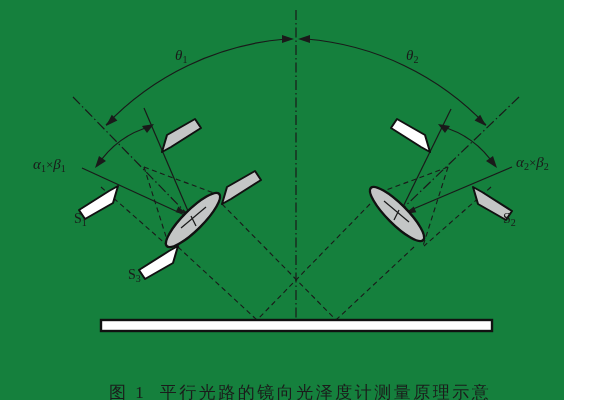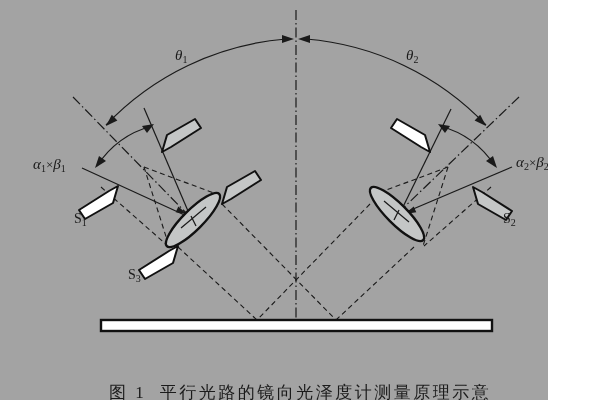--- a/index.html
+++ b/index.html
@@ -1,17 +1,17 @@
 <!DOCTYPE html>
 <html><head>
 <meta charset="utf-8">
 <style>
   html,body{margin:0;padding:0;background:#ffffff;}
-  .figure{position:relative;width:548px;height:400px;background:#a3a3a3;overflow:hidden;
-          font-family:"Liberation Serif", serif;}
+  .figure{position:relative;width:548px;height:400px;background:#15803d;overflow:hidden;
+          font-family:"Liberation Serif", serif;padding-left:16px;}
   .figure svg{position:absolute;left:0;top:0;}
   .caption{position:absolute;left:0;top:361px;width:600px;text-align:center;
            font-size:17px;letter-spacing:2.5px;color:#1b1b1b;
            font-family:"Liberation Serif", serif;white-space:pre;margin-top:20px;}
   
   .ln{stroke:#1a1a1a;stroke-width:1.2;fill:none;}
   .dash{stroke:#1a1a1a;stroke-width:1.1;fill:none;stroke-dasharray:5 3.5;}
   .dashdot{stroke:#1a1a1a;stroke-width:1.2;fill:none;stroke-dasharray:10 3 1.5 3;}
   .arc{stroke:#1a1a1a;stroke-width:1.2;fill:none;}
   .ah{fill:#1a1a1a;stroke:none;}

